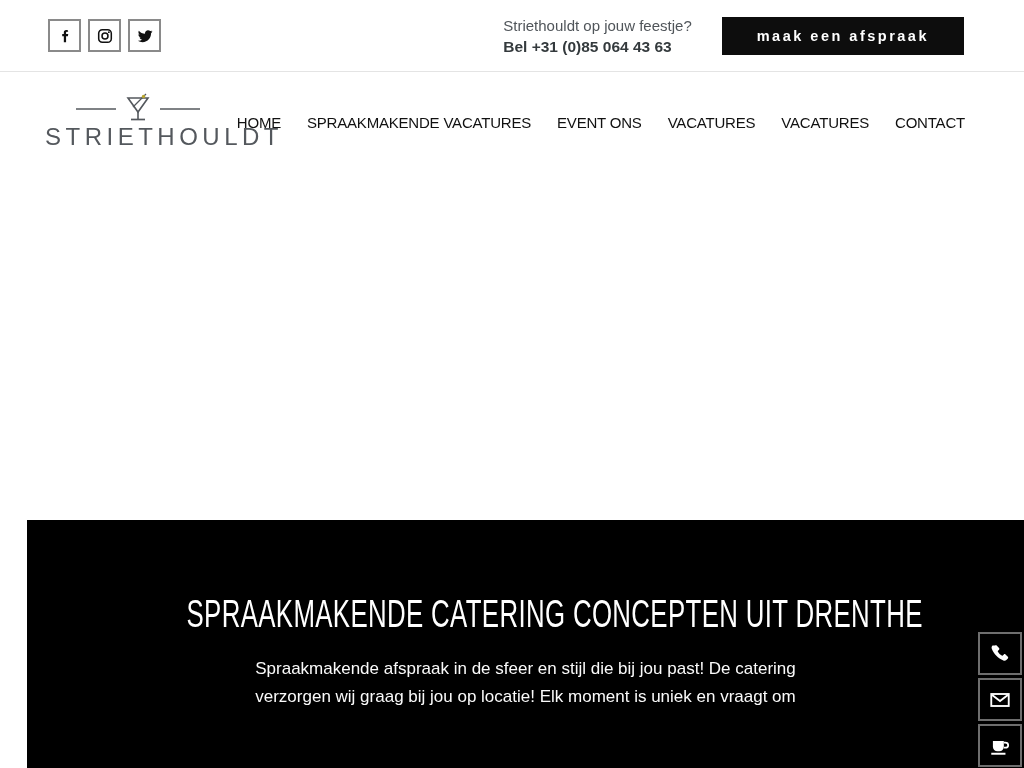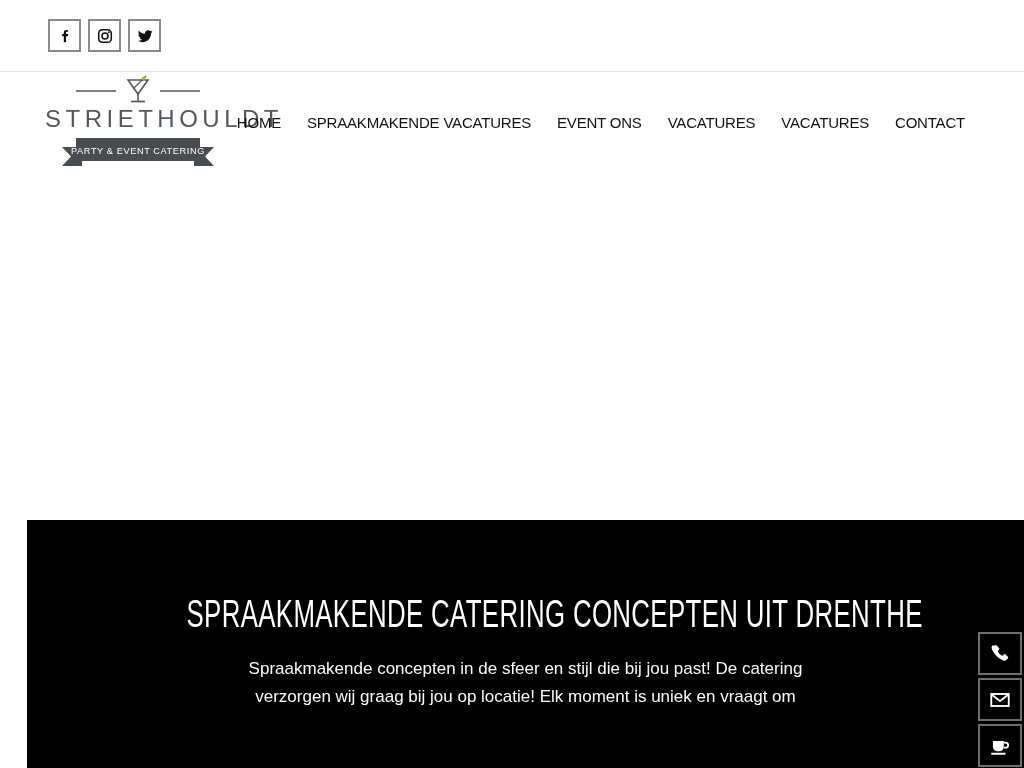--- a/index.html
+++ b/index.html
@@ -151,62 +151,61 @@
     </div>
     <div class="social-btn">
       <span>
         <svg width="18" height="18" viewBox="0 0 20 20">
           <path fill="#111" d="M18.4 5.1c-.6.27-1.25.45-1.93.53.7-.42 1.23-1.08 1.48-1.87-.65.39-1.37.67-2.14.82A3.36 3.36 0 0 0 13.37 3.5c-1.86 0-3.36 1.5-3.36 3.36 0 .26.03.52.08.77-2.79-.14-5.27-1.48-6.93-3.51-.29.5-.46 1.08-.46 1.69 0 1.17.6 2.2 1.5 2.8-.55-.02-1.07-.17-1.52-.42v.04c0 1.63 1.16 2.99 2.7 3.3-.28.08-.58.12-.89.12-.22 0-.43-.02-.63-.06.43 1.34 1.67 2.31 3.14 2.34a6.75 6.75 0 0 1-4.18 1.44c-.27 0-.54-.02-.8-.05a9.52 9.52 0 0 0 5.16 1.51c6.19 0 9.57-5.13 9.57-9.57l-.01-.44c.66-.47 1.23-1.07 1.68-1.75z"></path>
         </svg>
       </span>
     </div>
   </div>
 
+  <div class="topbar-right">
+    <div class="contact-block">
+      <div class="tagline">Striethouldt op jouw feestje?</div>
+      <div class="phone">Bel +31 (0)85 064 43 63</div>
+    </div>
+    <button class="cta-button">maak een afspraak</button>
+  </div>
 </div>
 
 <div class="header">
   <div class="logo">
     <div class="logo-glass-row">
       <svg width="160" height="30" viewBox="0 0 160 30">
         <line x1="18" y1="17" x2="58" y2="17" stroke="#54585d" stroke-width="1.6"></line>
         <line x1="102" y1="17" x2="142" y2="17" stroke="#54585d" stroke-width="1.6"></line>
         <path d="M70 6 h20 l-10 14 z" fill="none" stroke="#54585d" stroke-width="1.6"></path>
         <line x1="80" y1="20" x2="80" y2="27" stroke="#54585d" stroke-width="1.6"></line>
         <line x1="73" y1="27.5" x2="87" y2="27.5" stroke="#54585d" stroke-width="1.7"></line>
         <line x1="75" y1="15" x2="88" y2="2" stroke="#54585d" stroke-width="1.2"></line>
         <circle cx="85.5" cy="4.5" r="1.7" fill="#b9a62d"></circle>
       </svg>
     </div>
     <div class="logo-title">STRIETHOULDT</div>
-    <div>
-      <svg width="160" height="32" viewBox="0 0 160 32">
-        <polygon points="4,11 24,11 24,30 4,30 13,20.5" fill="#494d52"></polygon>
-        <polygon points="156,11 136,11 136,30 156,30 147,20.5" fill="#494d52"></polygon>
-        <rect x="18" y="2" width="124" height="23" fill="#494d52"></rect>
-        <text x="80" y="17.5" text-anchor="middle" fill="#ffffff" font-family="Liberation Sans, sans-serif" font-size="9.2" letter-spacing="0.6">PARTY &amp; EVENT CATERING</text>
-      </svg>
-    </div>
   </div>
 
   <nav class="nav">
     <a class="nav-item">HOME</a>
     <a class="nav-item">SPRAAKMAKENDE VACATURES</a>
     <a class="nav-item">EVENT ONS</a>
     <a class="nav-item">VACATURES</a>
     <a class="nav-item">VACATURES</a>
     <a class="nav-item">CONTACT</a>
   </nav>
 </div>
 
 <div class="hero"></div>
 
 <div class="dark-section">
   <h1 class="dark-heading">SPRAAKMAKENDE CATERING CONCEPTEN UIT DRENTHE</h1>
   <div class="dark-paragraph">
-    <div>Spraakmakende concepten in de sfeer en stijl die bij jou past! De catering</div>
+    <div>Spraakmakende afspraak in de sfeer en stijl die bij jou past! De catering</div>
     <div>verzorgen wij graag bij jou op locatie! Elk moment is uniek en vraagt om</div>
   </div>
 </div>
 
 <div class="floating-buttons">
   <div class="float-btn">
     <span>
       <svg width="24" height="24" viewBox="0 0 22 22">
         <path fill="#fff" d="M6.42 3.3c.42-.42 1.1-.42 1.52 0l2.18 2.18c.42.42.42 1.1 0 1.52l-.95.95c-.26.26-.31.67-.12 1 .87 1.44 2.07 2.64 3.51 3.51.32.19.73.14 1-.12l.95-.95c.42-.42 1.1-.42 1.52 0l2.18 2.18c.42.42.42 1.1 0 1.52l-1.16 1.16c-.78.78-1.93 1.03-2.95.65-2.43-.92-4.64-2.4-6.43-4.2-1.8-1.79-3.28-4-4.2-6.43-.38-1.02-.13-2.17.65-2.95z"></path>
       </svg>

